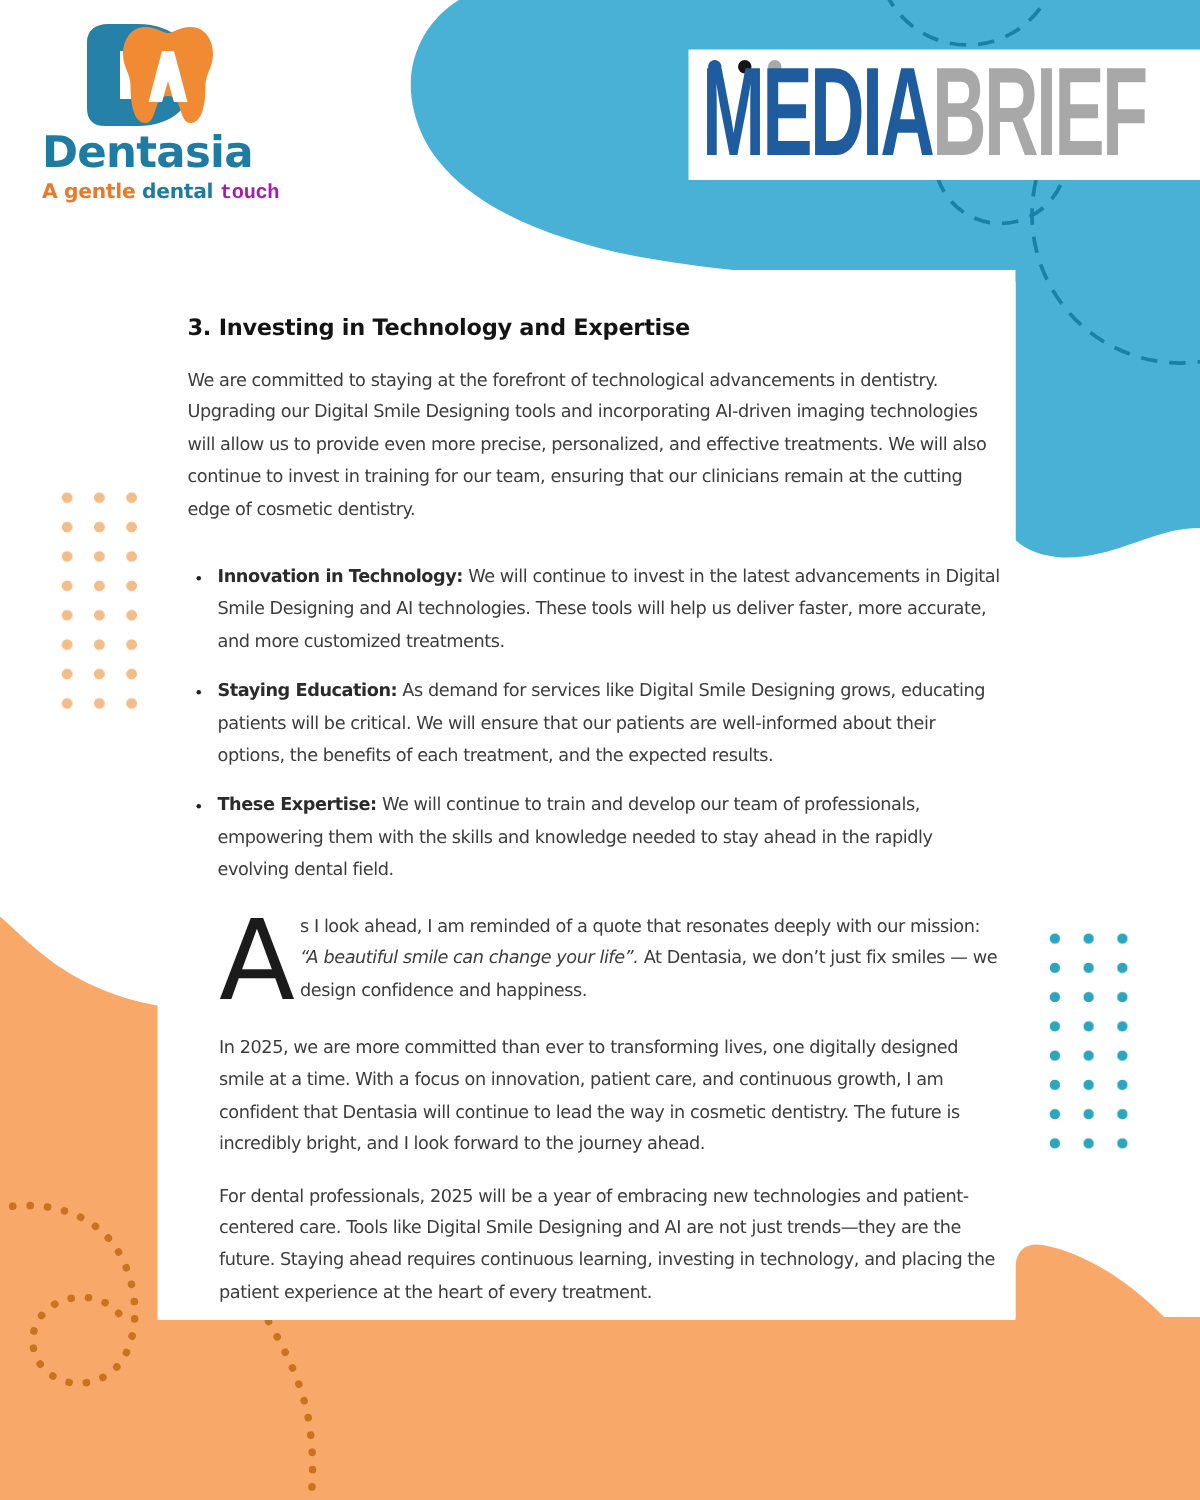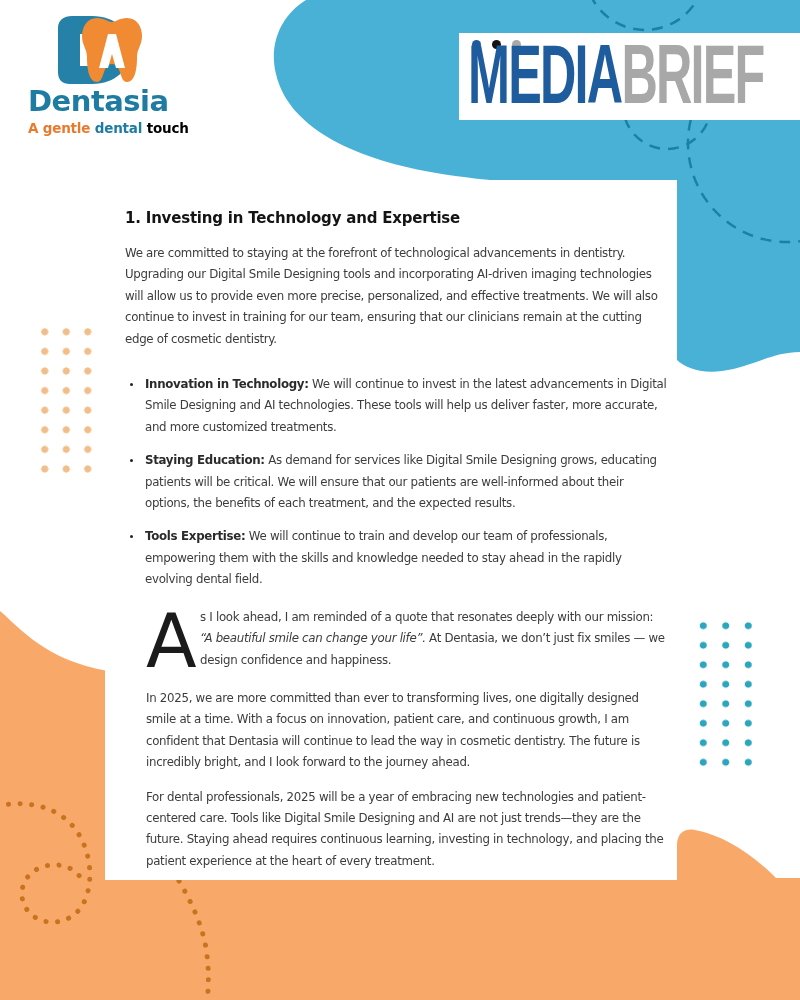--- a/index.html
+++ b/index.html
@@ -41,21 +41,21 @@
   
   .dentasia{position:absolute;left:28px;top:14px;width:210px;z-index:2;}
   .dentasia-icon{display:block;margin-left:14px;}
   .dentasia-name{
     font-weight:bold;font-size:29px;letter-spacing:-0.5px;color:#1e7ca3;
     margin-top:2px;line-height:30px;
   }
   .dentasia-tagline{font-weight:bold;font-size:13.5px;margin-top:4px;letter-spacing:-0.2px;white-space:nowrap;}
   .tg-orange{color:#e87a2d;}
   .tg-teal{color:#1e7ca3;}
-  .tg-orange2{color:#000000;}
+  .tg-orange2{color:#a21caf;font-family:Liberation Mono, monospace;}
   
   .content-card{
     position:absolute;left:105px;top:180px;width:572px;height:700px;
     background:#ffffff;z-index:2;box-sizing:border-box;
     padding:28px 9px 0 20px;overflow:hidden;
   }
   .content-card, .content-card p, .content-card li{
     font-size:11.8px;line-height:21.4px;color:#3c3c3c;letter-spacing:-0.3px;
   }
   .article-heading{
@@ -120,29 +120,29 @@
     <path fill="#2581a8" fill-rule="evenodd" d="M 30,2 L 50,2 C 74,2 88,17 88,36 C 88,55 74,70 50,70 L 28,70 C 20,70 16,66 16,58 L 16,14 C 16,6 22,2 30,2 Z
          M 38,20 L 48,20 C 58,20 64,26 64,36 C 64,46 58,52 48,52 L 38,52 Z"></path>
     <path fill="#f08a33" d="M 85,4 C 77,4 74,8 70,8 C 66,8 63,4 55,4 C 45,4 40,13 40,22 C 40,31 45,35 45,43 C 45,55 47,68 55,68 C 63,68 60,50 70,50 C 80,50 77,68 85,68 C 93,68 95,55 95,43 C 95,35 100,31 100,22 C 100,13 95,4 85,4 Z"></path>
     <path fill="#ffffff" d="M 57,54 L 66,20 L 74,20 L 83,54 L 74,54 L 70,40 L 66,54 Z"></path>
   </svg>
   <div class="dentasia-name">Dentasia</div>
   <div class="dentasia-tagline"><span class="tg-orange">A gentle </span><span class="tg-teal">dental </span><span class="tg-orange2">touch</span></div>
 </div>
 
 <div class="content-card">
-  <h1 class="article-heading">1. Investing in Technology and Expertise</h1>
+  <h1 class="article-heading">3. Investing in Technology and Expertise</h1>
 
   <p class="para">We are committed to staying at the forefront of technological advancements in dentistry. Upgrading our Digital Smile Designing tools and incorporating AI-driven imaging technologies will allow us to provide even more precise, personalized, and effective treatments. We will also continue to invest in training for our team, ensuring that our clinicians remain at the cutting edge of cosmetic dentistry.</p>
 
 
   <ul class="bullet-list">
     <li><span class="bullet-label">Innovation in Technology:</span><span> We will continue to invest in the latest advancements in Digital Smile Designing and AI technologies. These tools will help us deliver faster, more accurate, and more customized treatments.</span></li>
     <li><span class="bullet-label">Staying Education:</span><span> As demand for services like Digital Smile Designing grows, educating patients will be critical. We will ensure that our patients are well-informed about their options, the benefits of each treatment, and the expected results.</span></li>
-    <li><span class="bullet-label">Tools Expertise:</span><span> We will continue to train and develop our team of professionals, empowering them with the skills and knowledge needed to stay ahead in the rapidly evolving dental field.</span></li>
+    <li><span class="bullet-label">These Expertise:</span><span> We will continue to train and develop our team of professionals, empowering them with the skills and knowledge needed to stay ahead in the rapidly evolving dental field.</span></li>
   </ul>
 
   <div class="quote-section">
     <div class="quote-para clearfix">
       <span class="dropcap">A</span><span>s I look ahead, I am reminded of a quote that resonates deeply with our mission: </span><span class="quote-italic">“A beautiful smile can change your life”.</span><span> At Dentasia, we don’t just fix smiles — we design confidence and happiness.</span>
     </div>
     <p class="para-mid">In 2025, we are more committed than ever to transforming lives, one digitally designed smile at a time. With a focus on innovation, patient care, and continuous growth, I am confident that Dentasia will continue to lead the way in cosmetic dentistry. The future is incredibly bright, and I look forward to the journey ahead.</p>
     <p class="para-last">For dental professionals, 2025 will be a year of embracing new technologies and patient-centered care. Tools like Digital Smile Designing and AI are not just trends—they are the future. Staying ahead requires continuous learning, investing in technology, and placing the patient experience at the heart of every treatment.</p>
   </div>
 </div>

